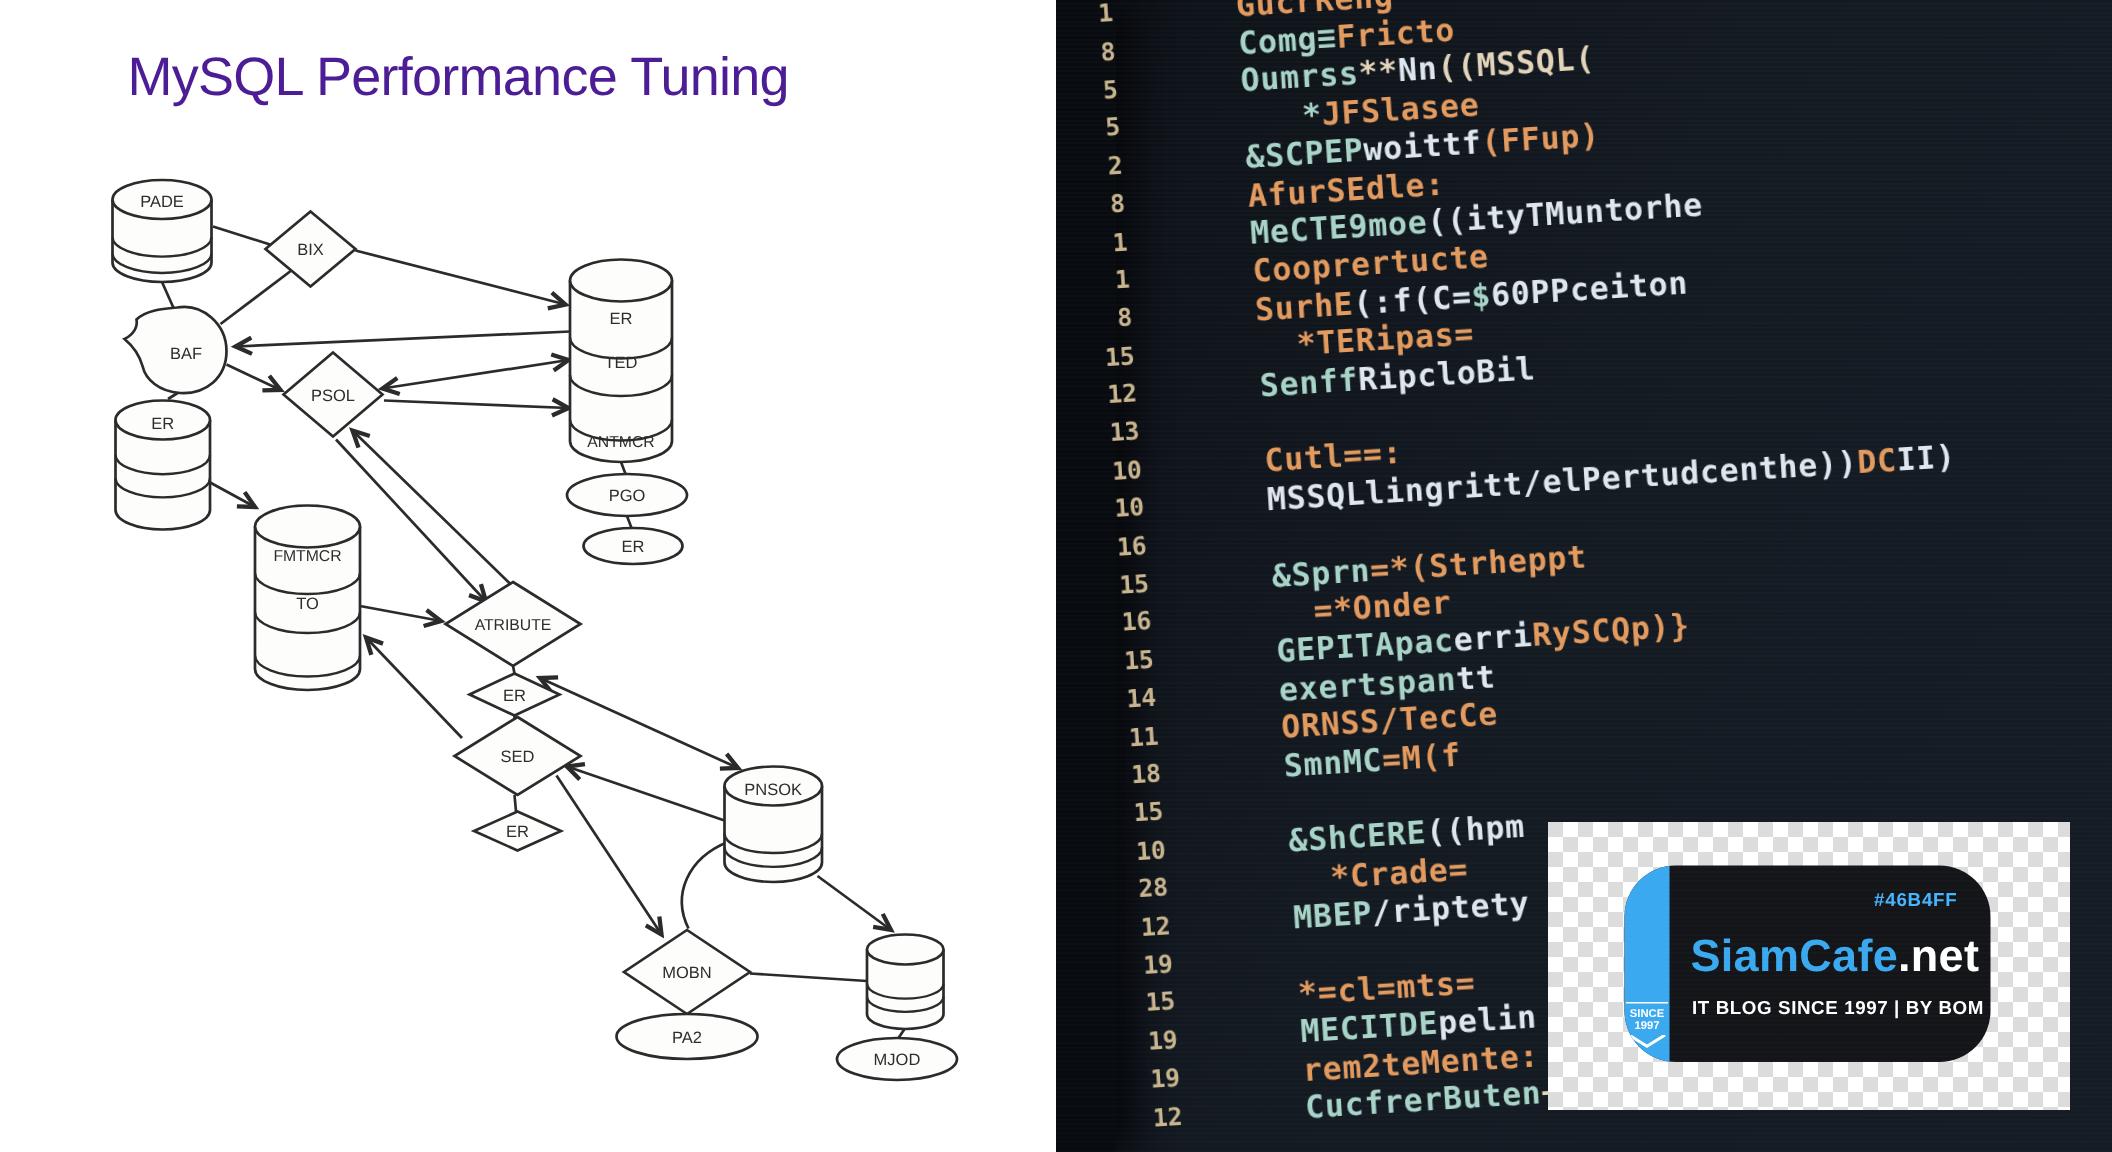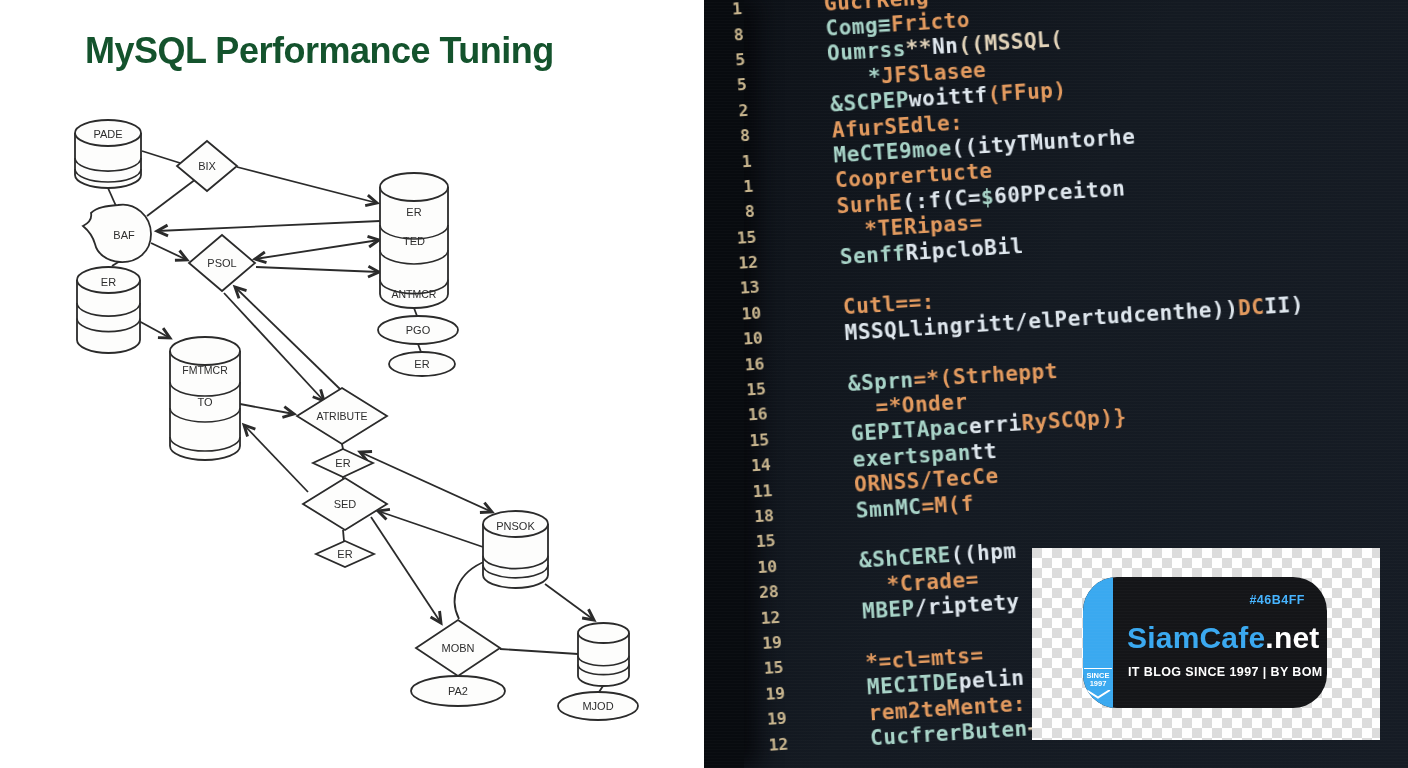--- a/index.html
+++ b/index.html
@@ -1,19 +1,19 @@
 <!DOCTYPE html>
 <html><head>
 <meta charset="utf-8">
 <style>
   html,body{margin:0;padding:0;background:#000;}
   .page{position:relative;width:1408px;height:768px;overflow:hidden;font-family:"Liberation Sans",sans-serif;}
   
   .left-pane{position:absolute;left:0;top:0;width:704px;height:768px;background:#ffffff;}
-  .title{position:absolute;left:85px;top:30px;margin:0;font-size:36px;font-weight:bold;color:#14532d;letter-spacing:-0.5px;}
+  .title{position:absolute;left:85px;top:30px;margin:0;font-size:36px;font-weight:normal;color:#4c1d95;letter-spacing:-0.5px;}
   #diagram{position:absolute;left:0;top:0;}
   #diagram text{font-family:"Liberation Sans",sans-serif;fill:#2d2d2d;}
   
   .right-pane{position:absolute;left:704px;top:0;width:704px;height:768px;overflow:hidden;
     background:linear-gradient(115deg,#0d1117 0%,#141a22 45%,#161c25 100%);}
   .right-pane::after{content:"";position:absolute;inset:0;pointer-events:none;
     background:repeating-linear-gradient(0deg,rgba(255,255,255,0.015) 0 1px,transparent 1px 3px);}
   .bezel{position:absolute;left:0;top:0;width:40px;height:768px;background:#080b0f;box-shadow:14px 0 22px rgba(5,7,10,0.9);}
   .screen{position:absolute;left:0;top:-6px;width:730px;transform:rotate(-3.6deg);transform-origin:70px 12px;
     font-family:"DejaVu Sans Mono",monospace;font-weight:bold;}

